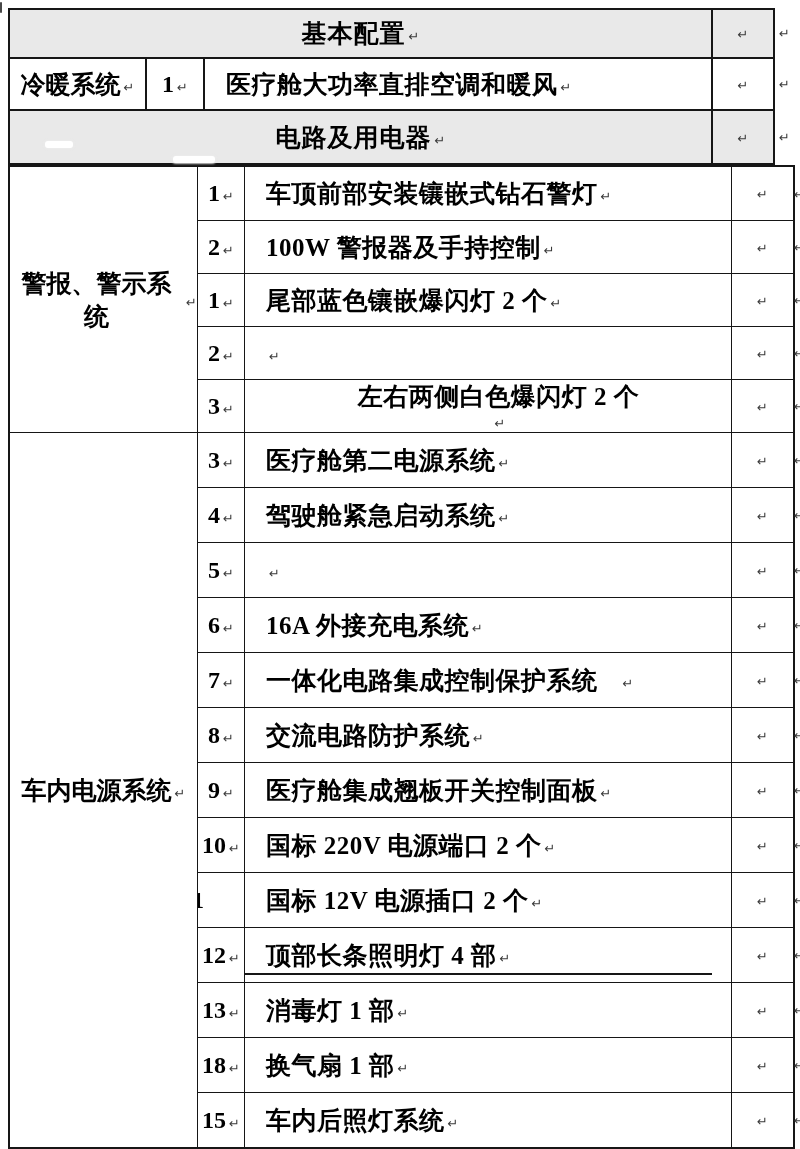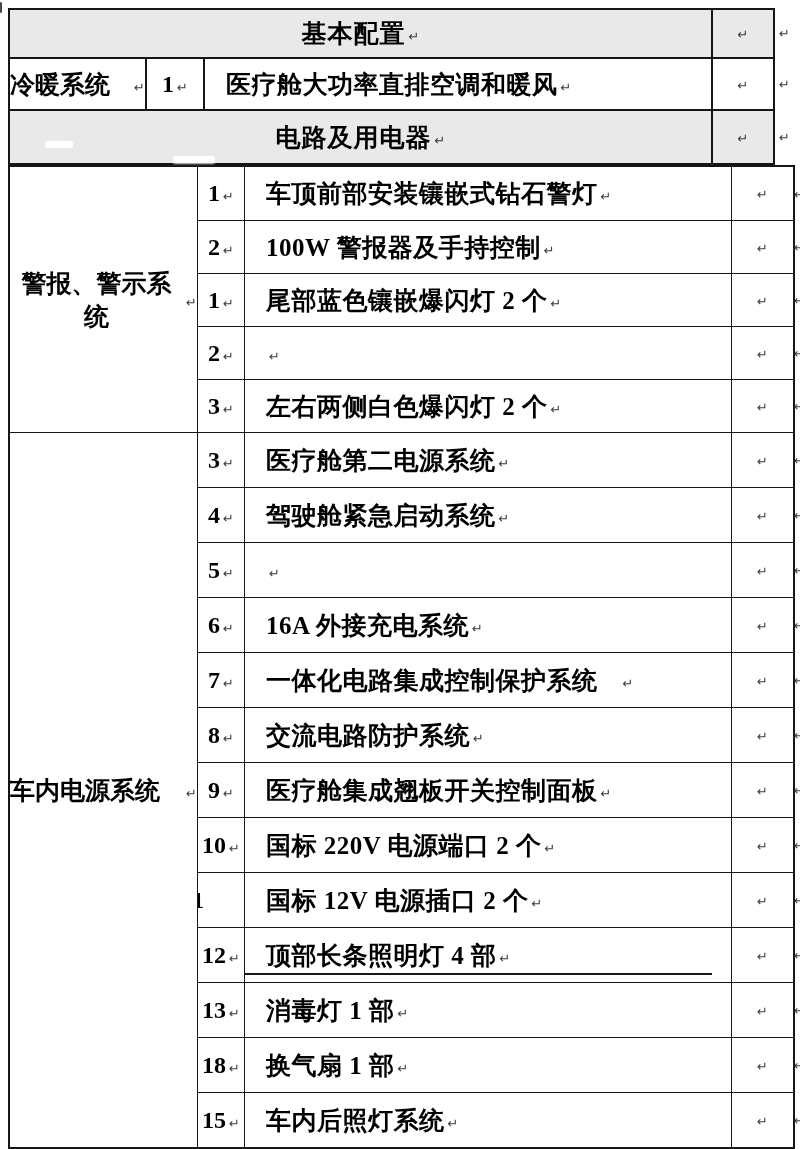--- a/index.html
+++ b/index.html
@@ -42,21 +42,21 @@
     overflow:hidden;
     position:relative;
     background:#fff;
   }
   #table1 .cell{border-left-width:2px;border-top-width:2px;}
   .cell.no-left{border-left:none;}
   .cell.no-top{border-top:none;}
   .cell.shaded{background:#e9e9e9;}
 
   .header-cell{font-size:25px;font-weight:bold;letter-spacing:1px;}
-  .label-cell{font-size:25px;font-weight:bold;letter-spacing:0px;text-align:center;justify-content:space-between;}
+  .label-cell{font-size:25px;font-weight:bold;letter-spacing:0px;text-align:center;}
   .num-cell{font-size:24px;font-weight:bold;}
   .desc-cell{justify-content:flex-start;padding-left:21px;font-size:25px;font-weight:bold;letter-spacing:0.5px;white-space:nowrap;}
 
   .pmark{
     font-family:"DejaVu Sans","Liberation Sans",sans-serif;
     font-size:13px;
     font-weight:normal;
     color:#3a3a3a;
     margin-left:3px;
     position:relative;
@@ -172,21 +172,21 @@
       <div class="cell desc-cell" style="grid-area: 4 / 3;">
         <span class="pmark">↵</span>
       </div>
       <div class="cell narrow-cell" style="grid-area: 4 / 4;">
         <span class="pmark">↵</span>
       </div>
       <div class="cell num-cell" style="grid-area: 5 / 2;">
         <span>3</span>
         <span class="pmark">↵</span>
       </div>
-      <div class="cell desc-cell" style="grid-area: 5 / 3;">
+      <div class="cell desc-cell" style="grid-area: 5 / 3; flex-direction: column;">
         <span>左右两侧白色爆闪灯 2 个</span>
         <span class="pmark">↵</span>
       </div>
       <div class="cell narrow-cell" style="grid-area: 5 / 4;">
         <span class="pmark">↵</span>
       </div>
       <div class="cell label-cell no-left" style="grid-area: 6 / 1 / span 13;">
         <span>车内电源系统</span>
         <span class="pmark">↵</span>
       </div>

